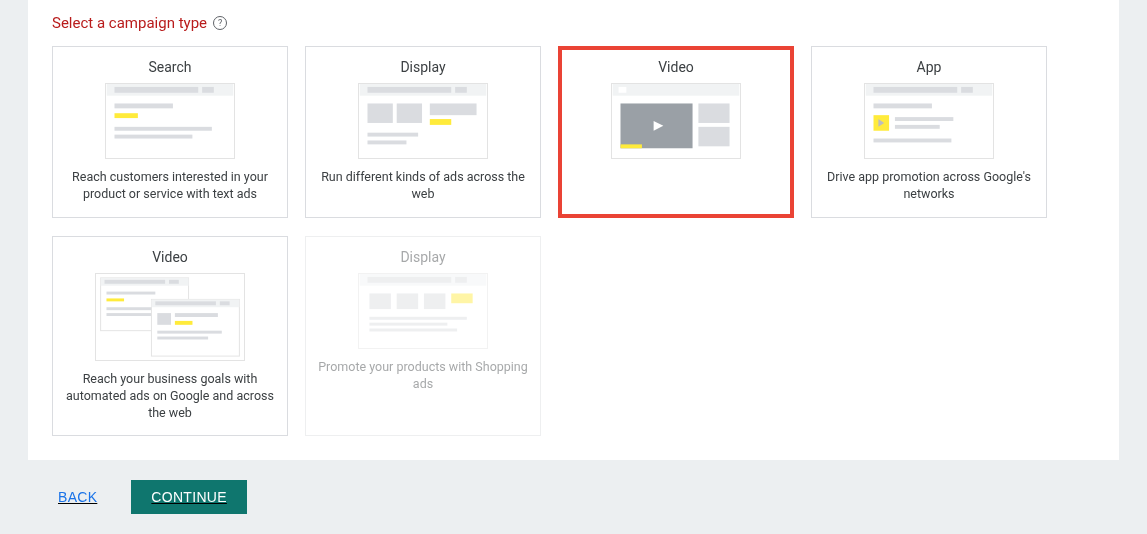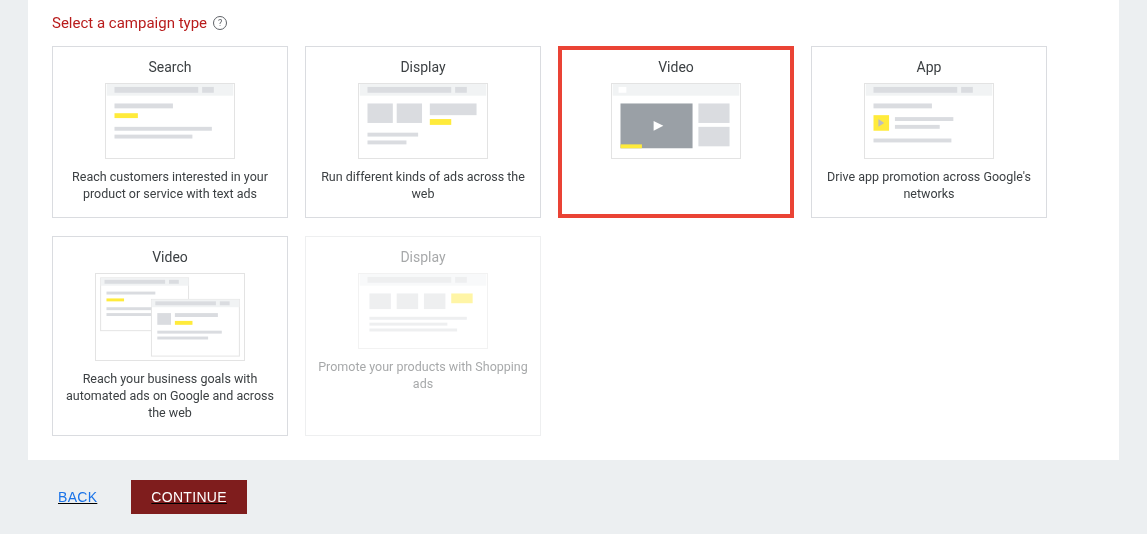--- a/index.html
+++ b/index.html
@@ -86,21 +86,21 @@
     padding: 9px 20px;
     border: none;
     cursor: pointer;
     text-transform: uppercase;
   }
   .btn-text {
     background: transparent;
     color: #1a73e8;
   }
   .btn-primary {
-    background: #7f1d1d;
+    background: #0f766e;
     color: #fff;
   }
   
   .g { fill:#dadce0; }
   .y { fill:#ffeb3b; }
   .lg{ fill:#f1f3f4; }
 </style>
 </head>
 <body>
 

